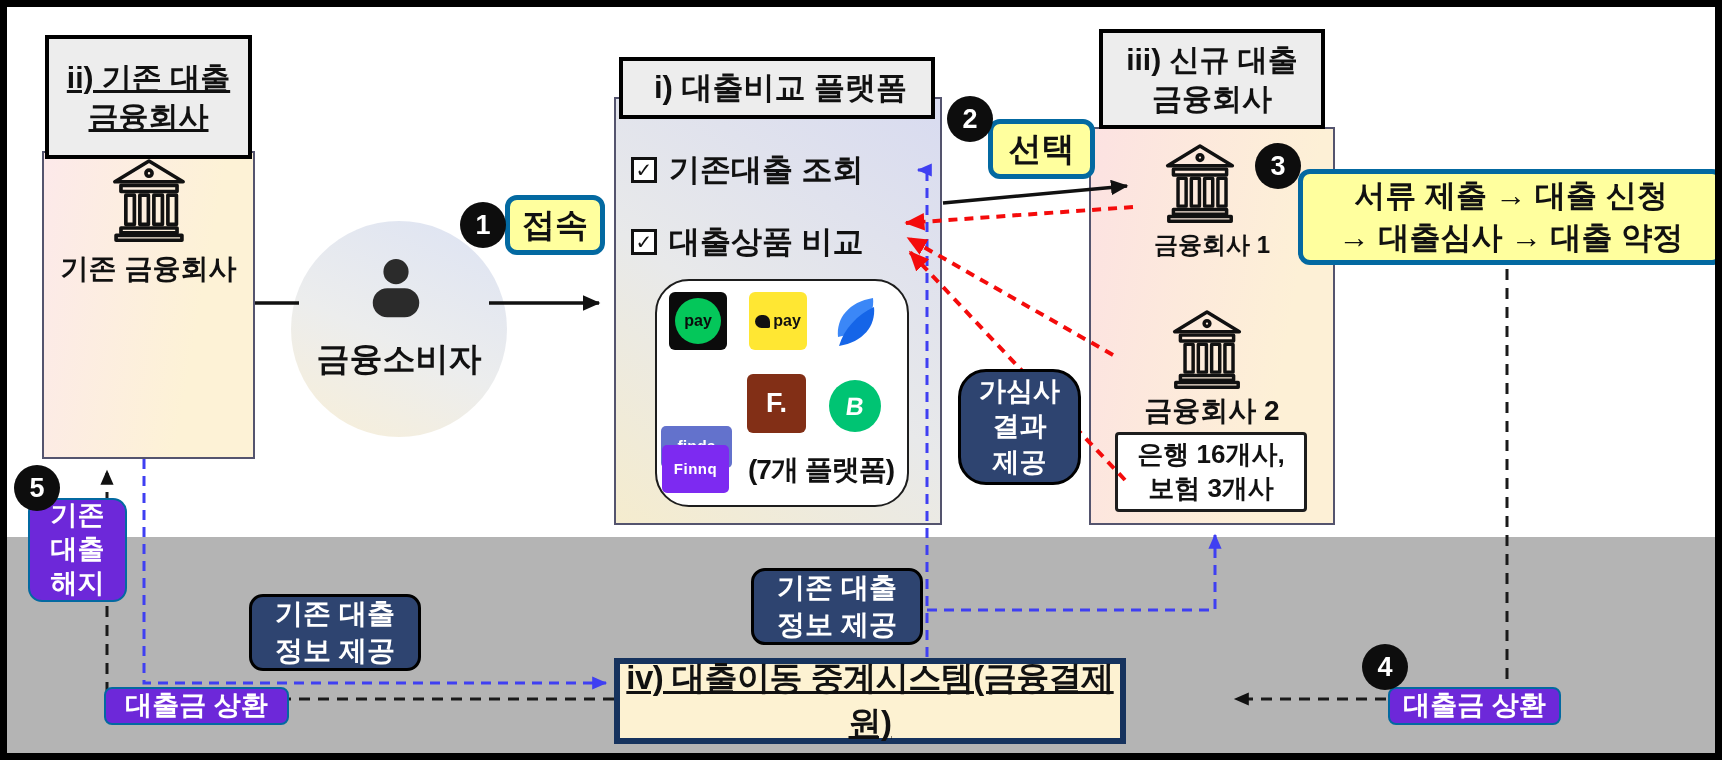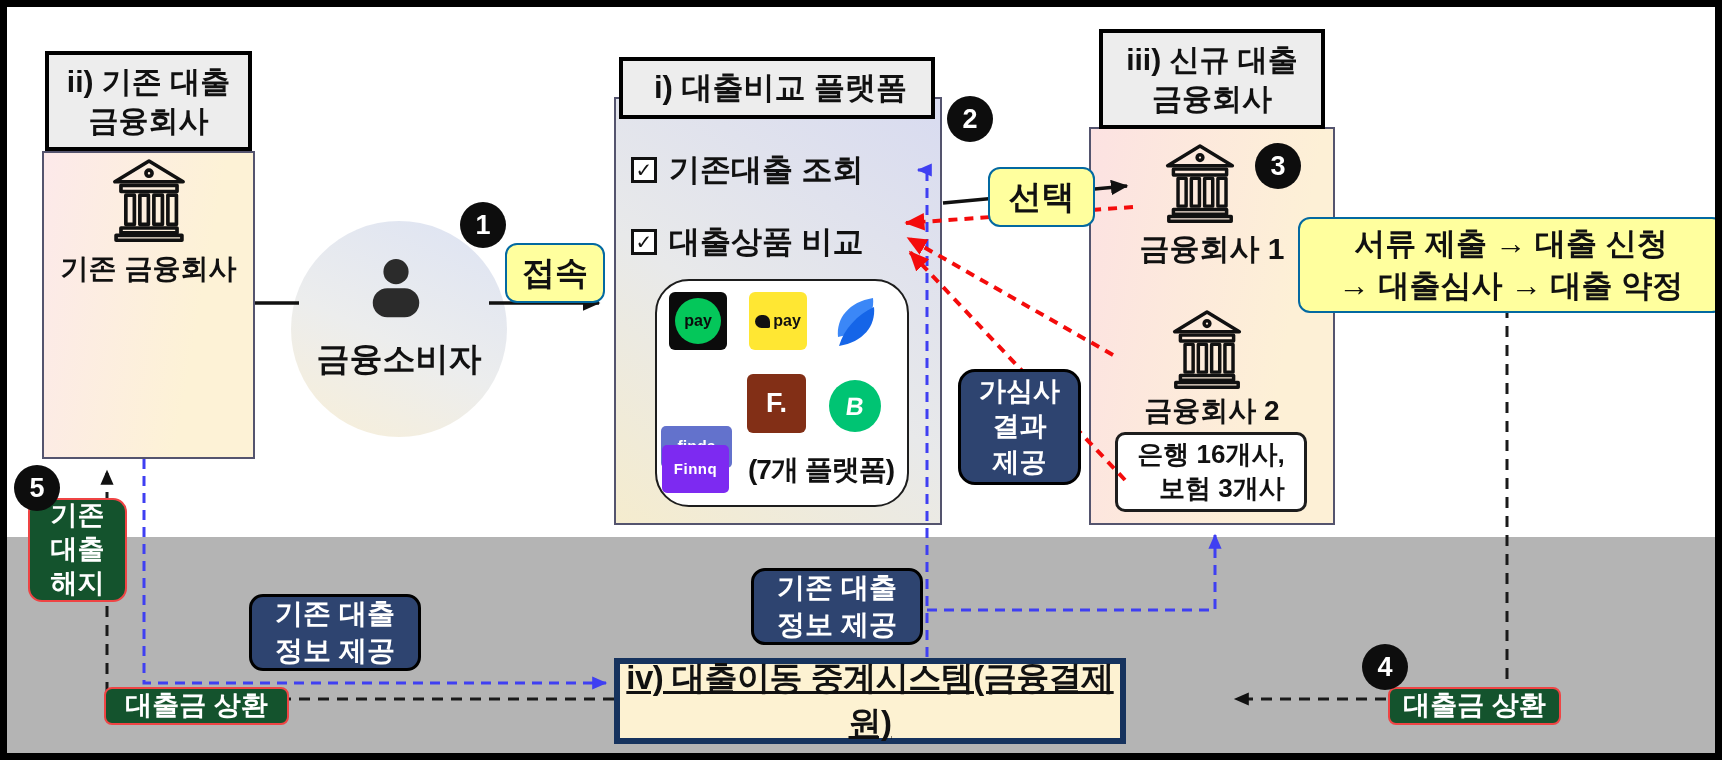--- a/index.html
+++ b/index.html
@@ -17,45 +17,45 @@
   
   .panel{border:2px solid #54546e;box-sizing:border-box;z-index:2;}
   .panel-left{background:linear-gradient(100deg,#fce9ea 0%,#fdf2d6 70%);}
   .panel-center{background:linear-gradient(35deg,#f5ecce 0%,#e8e9ea 45%,#d8dbf0 100%);}
   .panel-right{background:linear-gradient(100deg,#fce2e2 0%,#fdf0d6 75%);}
   .whitebox{background:#fff;border:3px solid #1d1d1d;border-radius:24px;box-sizing:border-box;z-index:3;line-height:1.3;}
   .banklabel{z-index:3;text-align:center;}
   
   .person-circle{border-radius:50%;background:linear-gradient(205deg,#dde3f3 0%,#eceded 55%,#f8efd8 100%);z-index:1;}
   
-  .ylabel{background:#ffff9e;border:2px solid #0369a1;border-radius:12px;box-sizing:border-box;z-index:8;line-height:1.35;margin-top:48px;}
+  .ylabel{background:#ffff9e;border:5px solid #0369a1;border-radius:12px;box-sizing:border-box;z-index:8;line-height:1.35;}
   
   .navy{background:#2e4470;border:3px solid #000;border-radius:14px;box-sizing:border-box;color:#fff;z-index:8;line-height:1.3;}
   
-  .dark{background:#14532d;border:2px solid #ef4444;border-radius:8px;box-sizing:border-box;color:#fff;z-index:8;line-height:1.25;}
+  .dark{background:#6d28d9;border:2px solid #0369a1;border-radius:8px;box-sizing:border-box;color:#fff;z-index:8;line-height:1.25;}
   
   .badge{width:46px;height:46px;border-radius:50%;background:#0d0d0d;color:#fff;font-size:27px;z-index:9;}
   .iv-box{background:#fdf2d2;border:6px solid #16335e;box-sizing:border-box;z-index:7;font-size:33px;letter-spacing:-0.5px;}
   
   .cb{display:inline-flex;align-items:center;justify-content:center;width:26px;height:26px;border:3px solid #111;box-sizing:border-box;font-size:20px;margin-right:12px;background:#fff;}
   .feat{display:flex;align-items:center;font-size:31px;z-index:3;position:absolute;}
   
   .logo{position:absolute;display:flex;align-items:center;justify-content:center;box-sizing:border-box;}
   svg.overlay{position:absolute;left:0;top:0;z-index:5;}
   .icon-wrap{z-index:3;}
 </style>
 </head>
 <body>
 
 <div class="canvas">
 
   <div class="abs gray-band"></div>
 
   <div class="abs panel panel-left" style="left:35px;top:144px;width:213px;height:308px;"></div>
-  <div class="abs ttl ctr pre" style="left:38px;top:44px;width:207px;height:100px;font-size:30px;">ii) 기존 대출
+  <div class="abs ttl ctr pre" style="left:38px;top:28px;width:207px;height:124px;font-size:30px;text-decoration:underline;">ii) 기존 대출
 금융회사</div>
 
   <div class="abs icon-wrap" style="left:103px;top:149px;">
     <svg width="78" height="88" viewBox="0 0 64 70">
       <g fill="none" stroke="#111" stroke-width="3" stroke-linejoin="round">
         <path d="M32,3 L4,20 H60 Z"></path>
           <circle cx="32" cy="13" r="2.5"></circle>
         <rect x="9" y="23" width="46" height="5"></rect>
         <rect x="13" y="31" width="7" height="24"></rect>
           <rect x="24.5" y="31" width="7" height="24"></rect>
@@ -130,39 +130,39 @@
         <rect x="9" y="23" width="46" height="5"></rect>
         <rect x="13" y="31" width="7" height="24"></rect>
           <rect x="24.5" y="31" width="7" height="24"></rect>
         <rect x="36" y="31" width="7" height="24"></rect>
           <rect x="47.5" y="31" width="7" height="24"></rect>
         <rect x="9" y="58" width="46" height="4"></rect>
           <rect x="5" y="64" width="54" height="4"></rect>
       </g>
     </svg>
   </div>
-  <div class="abs banklabel" style="left:1082px;top:222px;width:246px;font-size:30px;">금융회사 1</div>
+  <div class="abs banklabel" style="left:1082px;top:222px;width:246px;font-size:24px;">금융회사 1</div>
 
   <div class="abs icon-wrap" style="left:1163px;top:300px;">
     <svg width="74" height="84" viewBox="0 0 64 70">
       <g fill="none" stroke="#111" stroke-width="3" stroke-linejoin="round">
         <path d="M32,3 L4,20 H60 Z"></path>
           <circle cx="32" cy="13" r="2.5"></circle>
         <rect x="9" y="23" width="46" height="5"></rect>
         <rect x="13" y="31" width="7" height="24"></rect>
           <rect x="24.5" y="31" width="7" height="24"></rect>
         <rect x="36" y="31" width="7" height="24"></rect>
           <rect x="47.5" y="31" width="7" height="24"></rect>
         <rect x="9" y="58" width="46" height="4"></rect>
           <rect x="5" y="64" width="54" height="4"></rect>
       </g>
     </svg>
   </div>
   <div class="abs banklabel" style="left:1082px;top:385px;width:246px;font-size:28px;">금융회사 2</div>
-  <div class="abs whitebox ctr pre" style="left:1108px;top:425px;width:192px;height:80px;font-size:26px;border-radius:10px;text-align:right;">은행 16개사,
+  <div class="abs whitebox ctr pre" style="left:1108px;top:425px;width:192px;height:80px;font-size:26px;border-radius:4px;">은행 16개사,
 보험 3개사</div>
 
   <svg class="overlay" width="1722" height="760" viewBox="0 0 1722 760">
     <defs>
       <marker id="ab" markerWidth="5.5" markerHeight="5" refX="4.6" refY="2.2" orient="auto">
           <path d="M0,0 L5,2.2 L0,4.4 Z" fill="#111"></path>
         </marker>
       <marker id="al" markerWidth="5.5" markerHeight="5" refX="4.6" refY="2.2" orient="auto">
           <path d="M0,0 L5,2.2 L0,4.4 Z" fill="#3f3ff2"></path>
         </marker>
@@ -203,19 +203,19 @@
   <div class="abs badge ctr" style="left:7px;top:458px;">5</div>
   <div class="abs dark ctr pre" style="left:21px;top:491px;width:99px;height:104px;font-size:27px;border-radius:14px;">기존
 대출
 해지</div>
   <div class="abs dark ctr" style="left:97px;top:680px;width:185px;height:38px;font-size:27px;">대출금 상환</div>
 
   <div class="abs navy ctr pre" style="left:242px;top:587px;width:172px;height:77px;font-size:28px;">기존 대출
 정보 제공</div>
   <div class="abs navy ctr pre" style="left:744px;top:561px;width:172px;height:77px;font-size:28px;">기존 대출
 정보 제공</div>
-  <div class="abs navy ctr pre" style="left:951px;top:362px;width:123px;height:116px;font-size:27px;border-radius:17px;">가심사
+  <div class="abs navy ctr pre" style="left:951px;top:362px;width:123px;height:116px;font-size:27px;border-radius:28px;">가심사
 결과
 제공</div>
 
   <div class="abs iv-box ctr" style="left:607px;top:651px;width:512px;height:86px;text-decoration:underline;">iv) 대출이동 중계시스템(금융결제원)</div>
 
 </div>
 
 </body></html>

